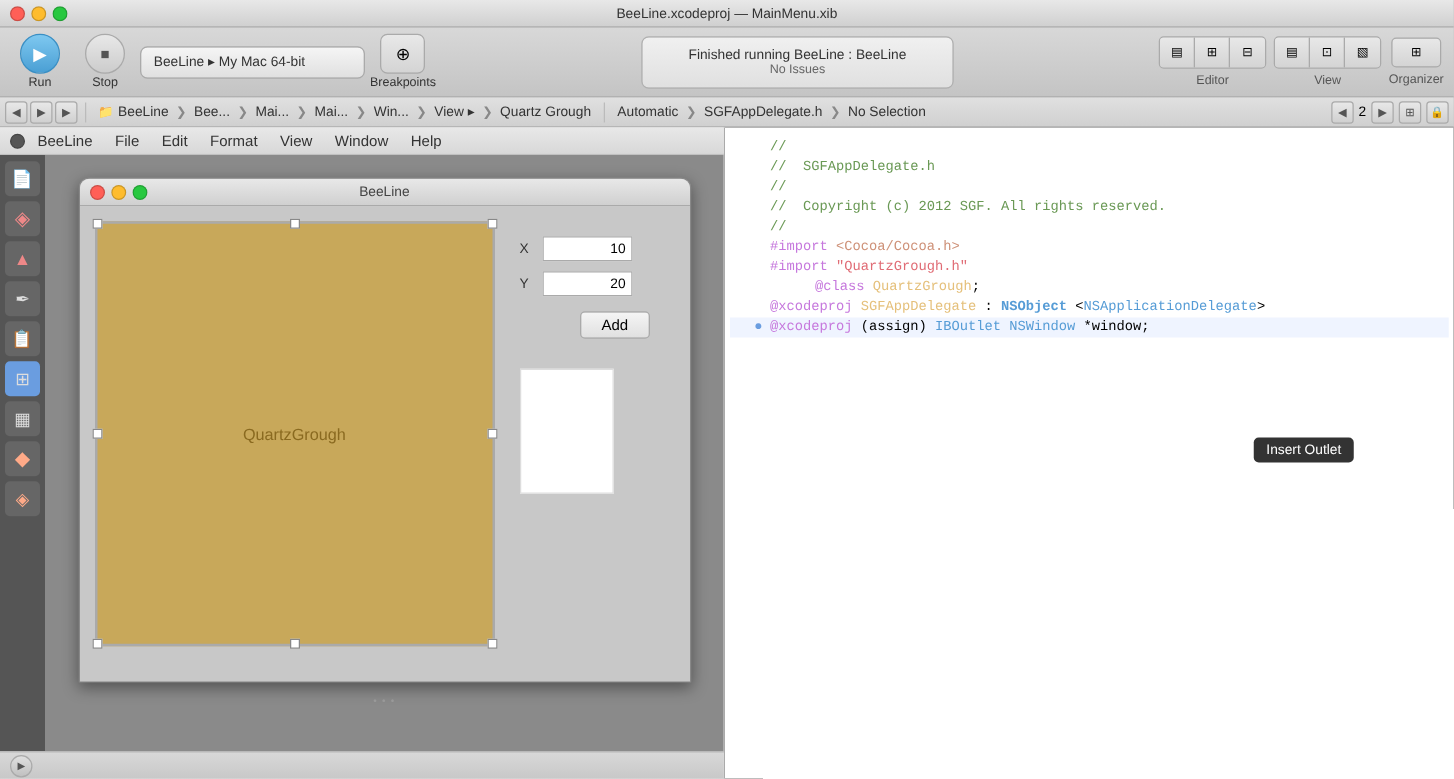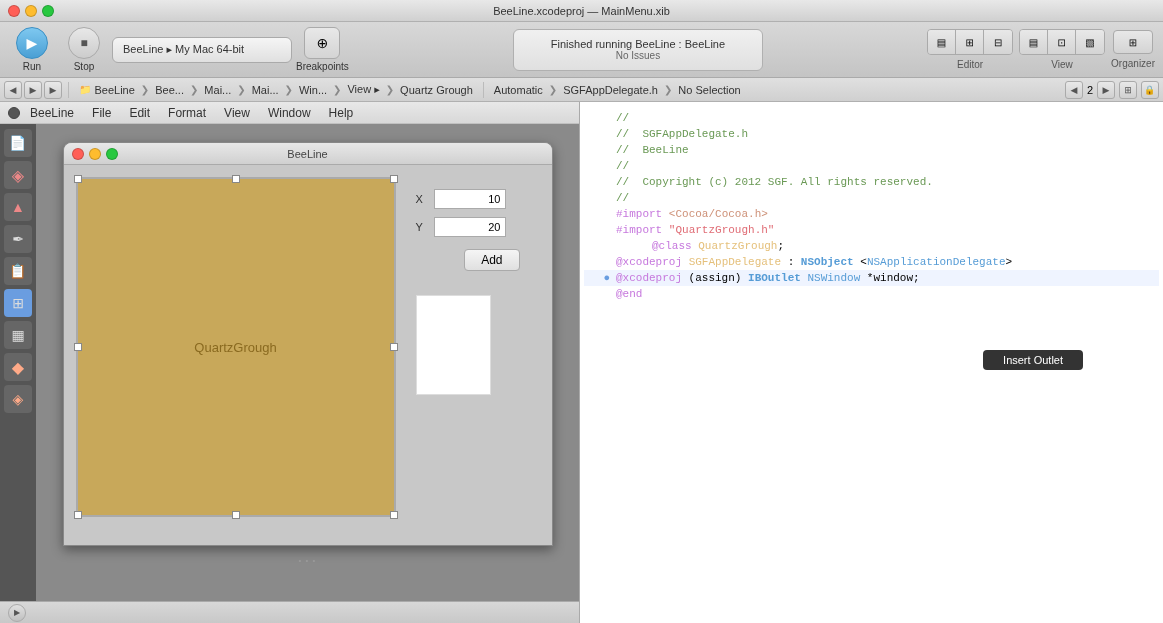--- a/index.html
+++ b/index.html
@@ -372,21 +372,21 @@
       font-size: 12px;
       cursor: pointer;
       display: inline-block;
     }
 
     
     .insert-outlet {
       background: #333;
       color: white;
       font-size: 11px;
-      padding: 4px 20px;
+      padding: 4px 10px;
       border-radius: 4px;
       position: absolute;
       white-space: nowrap;
     }
 
     
     .countdown-notification {
       background: rgba(80,80,80,0.85);
       color: white;
       font-size: 13px;
@@ -704,35 +704,31 @@
       <div class="code-line">
         <span class="gutter code-comment"></span>
         <span class="code-text code-comment">//</span>
       </div>
       <div class="code-line">
         <span class="gutter code-comment"></span>
         <span class="code-text code-comment">//  SGFAppDelegate.h</span>
       </div>
       <div class="code-line">
         <span class="gutter code-comment"></span>
-        <span class="code-text code-comment">//  BeeLine</span>
+        <span class="code-text code-comment">//</span>
+      </div>
+      <div class="code-line">
+        <span class="gutter code-comment"></span>
+        <span class="code-text code-comment">//  Copyright (c) 2012 SGF. All rights reserved.</span>
       </div>
       <div class="code-line">
         <span class="gutter code-comment"></span>
         <span class="code-text code-comment">//</span>
       </div>
       <div class="code-line">
-        <span class="gutter code-comment"></span>
-        <span class="code-text code-comment">//  Copyright (c) 2012 SGF. All rights reserved.</span>
-      </div>
-      <div class="code-line">
-        <span class="gutter code-comment"></span>
-        <span class="code-text code-comment">//</span>
-      </div>
-      <div class="code-line">
         <span class="gutter"></span>
         <span class="code-text"></span>
       </div>
       <div class="code-line">
         <span class="gutter"></span>
         <span class="code-text"><span style="color:#c678dd;">#import</span> <span style="color:#ce9178;">&lt;Cocoa/Cocoa.h&gt;</span></span>
       </div>
       <div class="code-line">
         <span class="gutter"></span>
         <span class="code-text"></span>
@@ -752,30 +748,26 @@
       <div class="code-line">
         <span class="gutter"></span>
         <span class="code-text"><span style="color:#c678dd;">@xcodeproj</span> <span style="color:#e5c07b;">SGFAppDelegate</span> : <span style="color:#569cd6;font-weight:bold;">NSObject</span> &lt;<span style="color:#569cd6;">NSApplicationDelegate</span>&gt;</span>
       </div>
       <div class="code-line">
         <span class="gutter"></span>
         <span class="code-text"></span>
       </div>
       <div class="code-line line-highlight" style="position:relative;">
         <span class="gutter" style="color:#6a9de0;">●</span>
-        <span class="code-text"><span style="color:#c678dd;">@xcodeproj</span> (assign) <span style="color:#569cd6;font-weight:bold;">IBOutlet</span> <span style="color:#569cd6;">NSWindow</span> *window;</span>
+        <span class="code-text"><span style="color:#c678dd;">@xcodeproj</span> (assign) <span style="color:#569cd6;">IBOutlet</span> <span style="color:#569cd6;">NSWindow</span> *window;</span>
       </div>
       <div class="code-line">
         <span class="gutter"></span>
         <span class="code-text"></span>
       </div>
-      <div class="code-line">
-        <span class="gutter"></span>
-        <span class="code-text"><span style="color:#c678dd;">@end</span></span>
-      </div>
 
       <div class="insert-outlet" style="position:absolute;right:80px;top:248px;">Insert Outlet</div>
 
 
     </div>
   </div>
 
 </div>
 
 </body></html>

